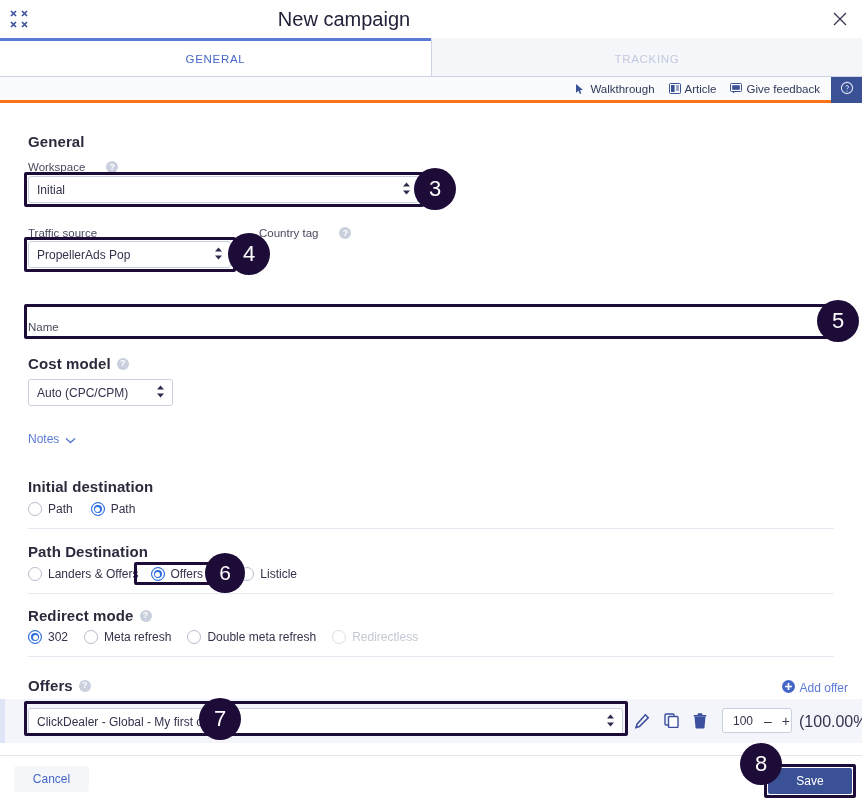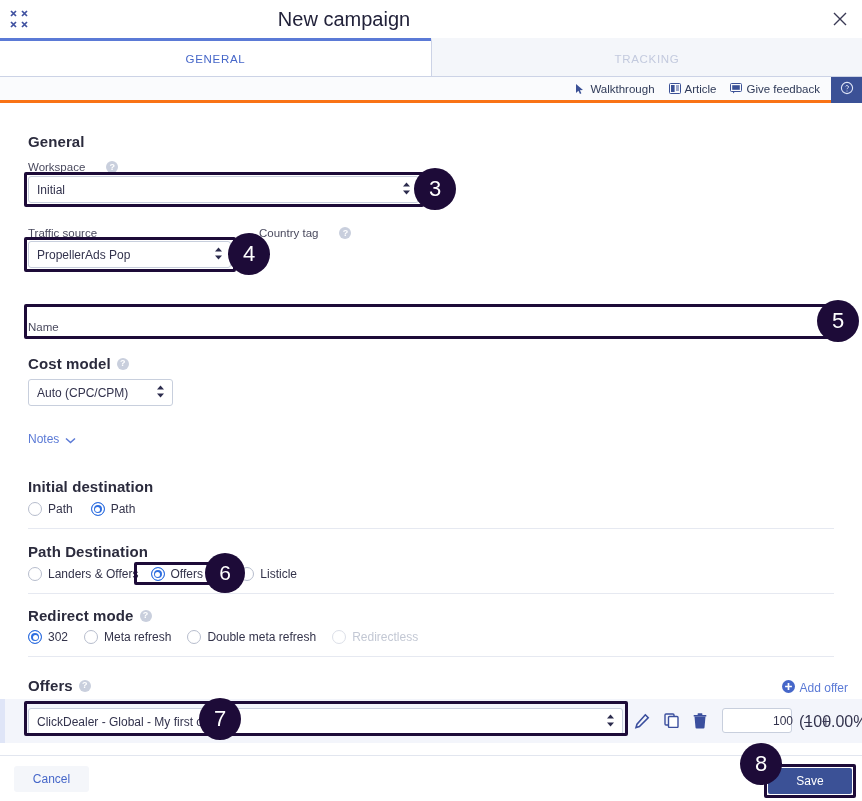--- a/index.html
+++ b/index.html
@@ -384,21 +384,21 @@
           <rect x="4.5" y="3.5" width="9.5" height="11" rx="1" fill="#fff"></rect>
         </svg>
       </div>
       <div class="icon-btn" style="position:absolute;left:691px;top:13px;width:17px;height:17px;">
         <svg width="14" height="16" viewBox="0 0 14 16">
           <path d="M1.5 3.4h11l-1 11.2a1 1 0 0 1-1 .9H3.5a1 1 0 0 1-1-.9Z" fill="#3b4f9e"></path>
           <rect x="0.6" y="1.9" width="12.8" height="1.6" rx="0.6" fill="#3b4f9e"></rect>
           <rect x="4.6" y="0.3" width="4.8" height="1.8" rx="0.6" fill="#3b4f9e"></rect>
         </svg>
       </div>
-      <div class="weight" style="position:absolute;left:722px;top:9px;width:70px;padding-left:40px;">
+      <div class="weight" style="position:absolute;left:722px;top:9px;width:70px;">
         <span class="num">100</span>
         <span class="stp">–</span>
         <span class="stp">+</span>
       </div>
       <span class="pct" style="position:absolute;left:799px;top:14px;">(100.00%)</span>
     </div>
 
   </div>
 
   <div class="footer">

